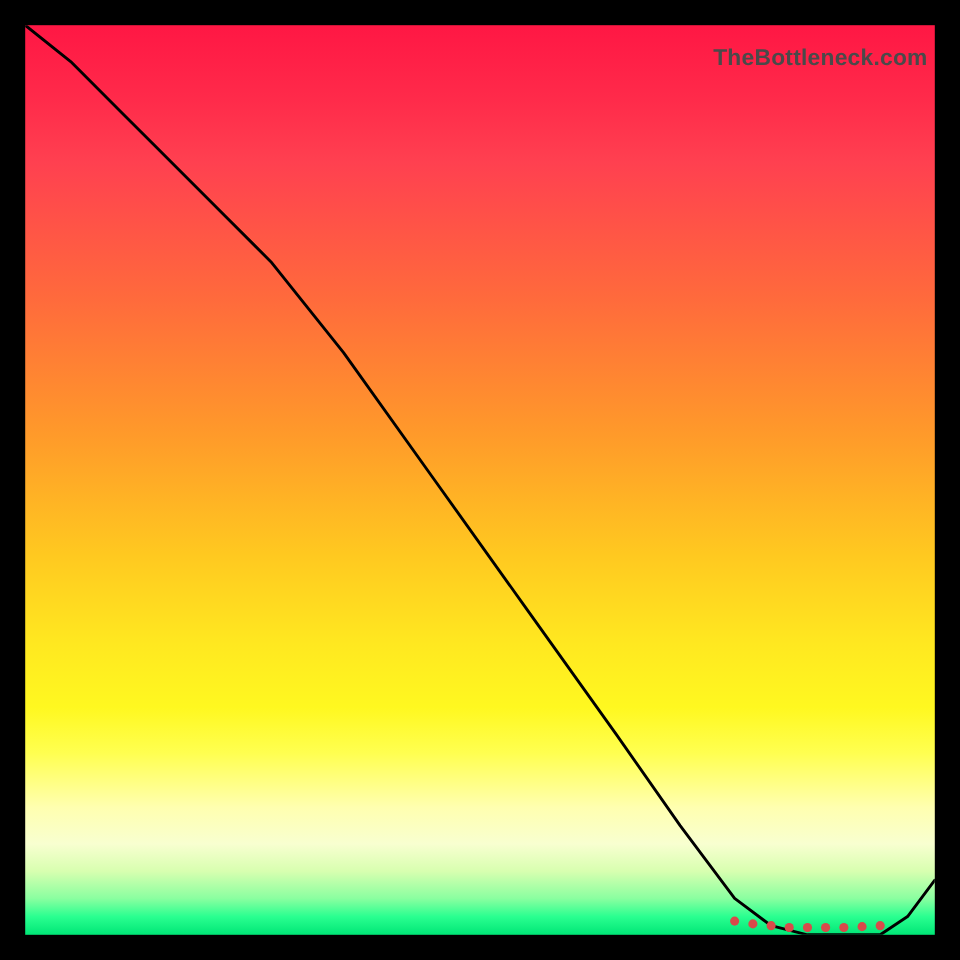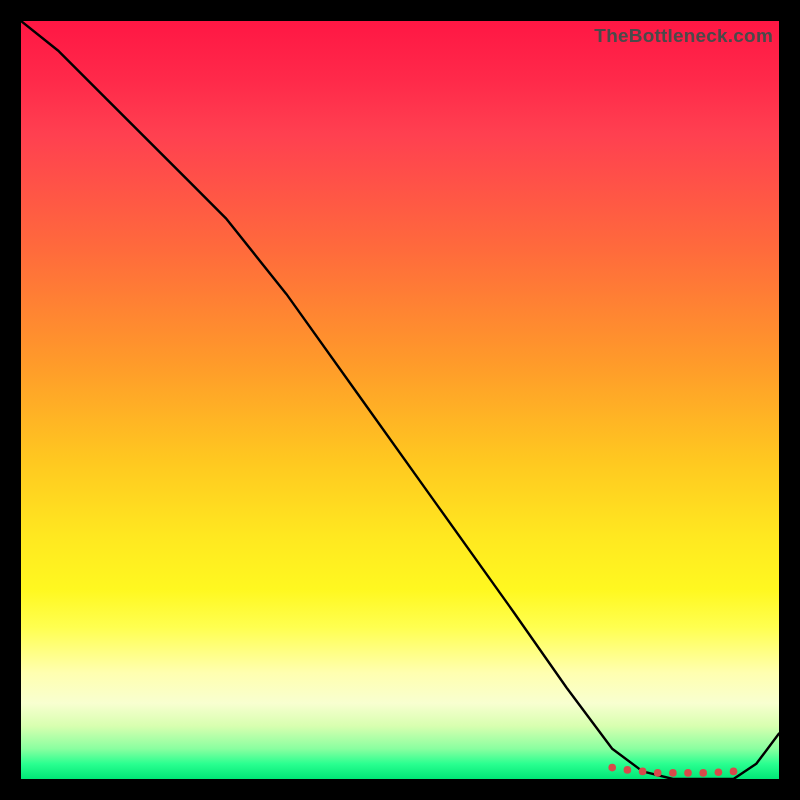--- a/index.html
+++ b/index.html
@@ -36,21 +36,21 @@
       #ffffb0 86%,
       #f8ffd0 90%,
       #d8ffb0 93%,
       #8affa0 96%,
       #2aff90 98%,
       #00e676 100%
     );
   }
   .watermark {
     position: absolute;
-    top: 4px;
+    top: 17px;
     right: 6px;
     color: #4a4a4a;
     font-size: 19px;
     font-weight: bold;
     letter-spacing: 0.2px;
     z-index: 5;
   }
   svg.overlay {
     position: absolute;
     left: 0;

